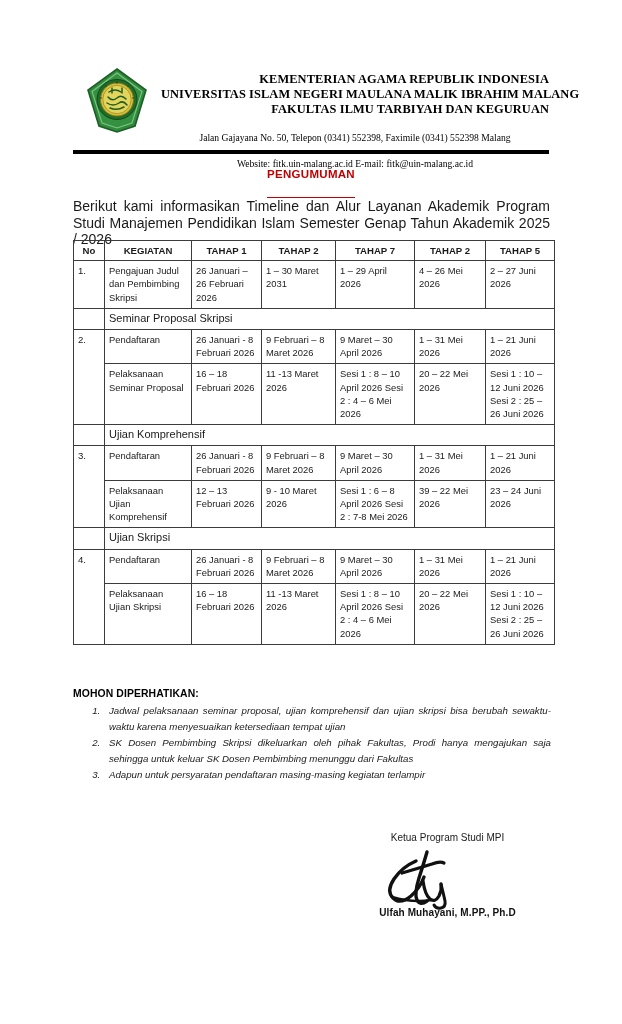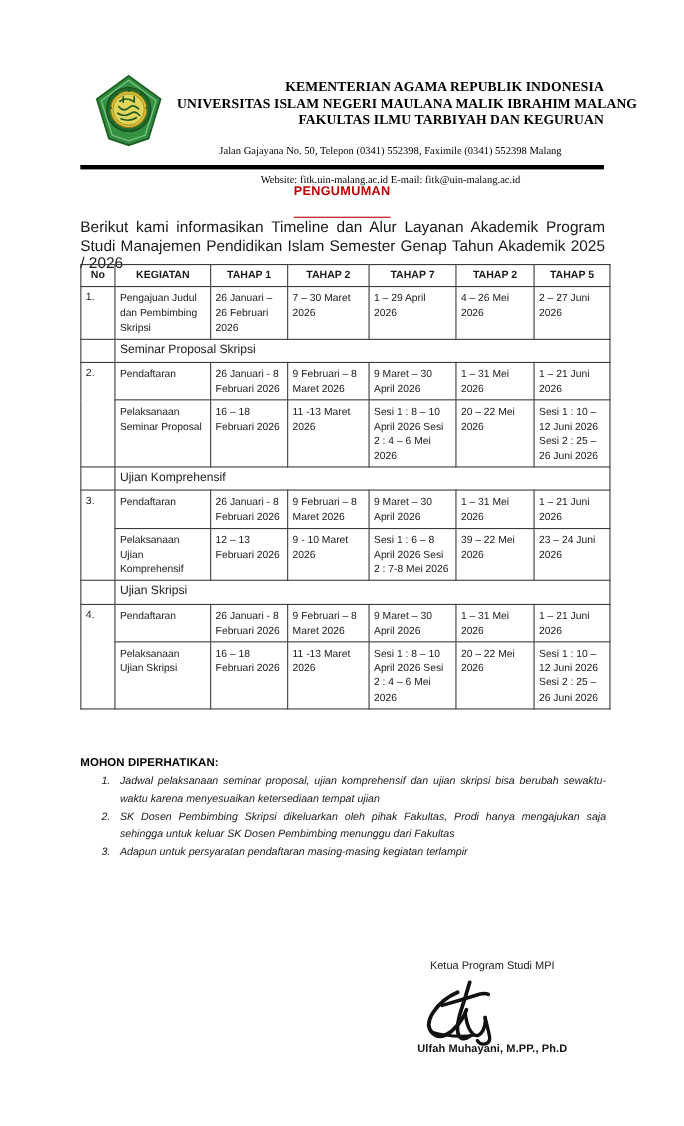--- a/index.html
+++ b/index.html
@@ -175,21 +175,21 @@
   ol.notes-list li {
     text-align: justify;
     margin-bottom: 1px;
     padding-left: 6px;
   }
 
   
   .sign-block {
     position: absolute;
     left: 345px;
-    top: 873px;
+    top: 832px;
     width: 205px;
     text-align: center;
   }
   .sign-role {
     font-size: 10px;
     color: #1a1a1a;
     margin-bottom: 2px;
   }
   .sign-img {
     width: 205px;
@@ -276,21 +276,21 @@
           <th>TAHAP 2</th>
           <th>TAHAP 5</th>
         </tr>
       </thead>
       <tbody>
 
         <tr>
           <td class="no-cell">1.</td>
           <td>Pengajuan Judul dan Pembimbing Skripsi</td>
           <td>26 Januari – 26 Februari 2026</td>
-          <td>7 – 30 Maret 2026</td>
+          <td>1 – 30 Maret 2031</td>
           <td>1 – 29 April 2026</td>
           <td>4 – 26 Mei 2026</td>
           <td>2 – 27 Juni 2026</td>
         </tr>
 
         <tr>
           <td class="blank-no"></td>
           <td class="section-head" colspan="6">Seminar Proposal Skripsi</td>
         </tr>
         <tr>

